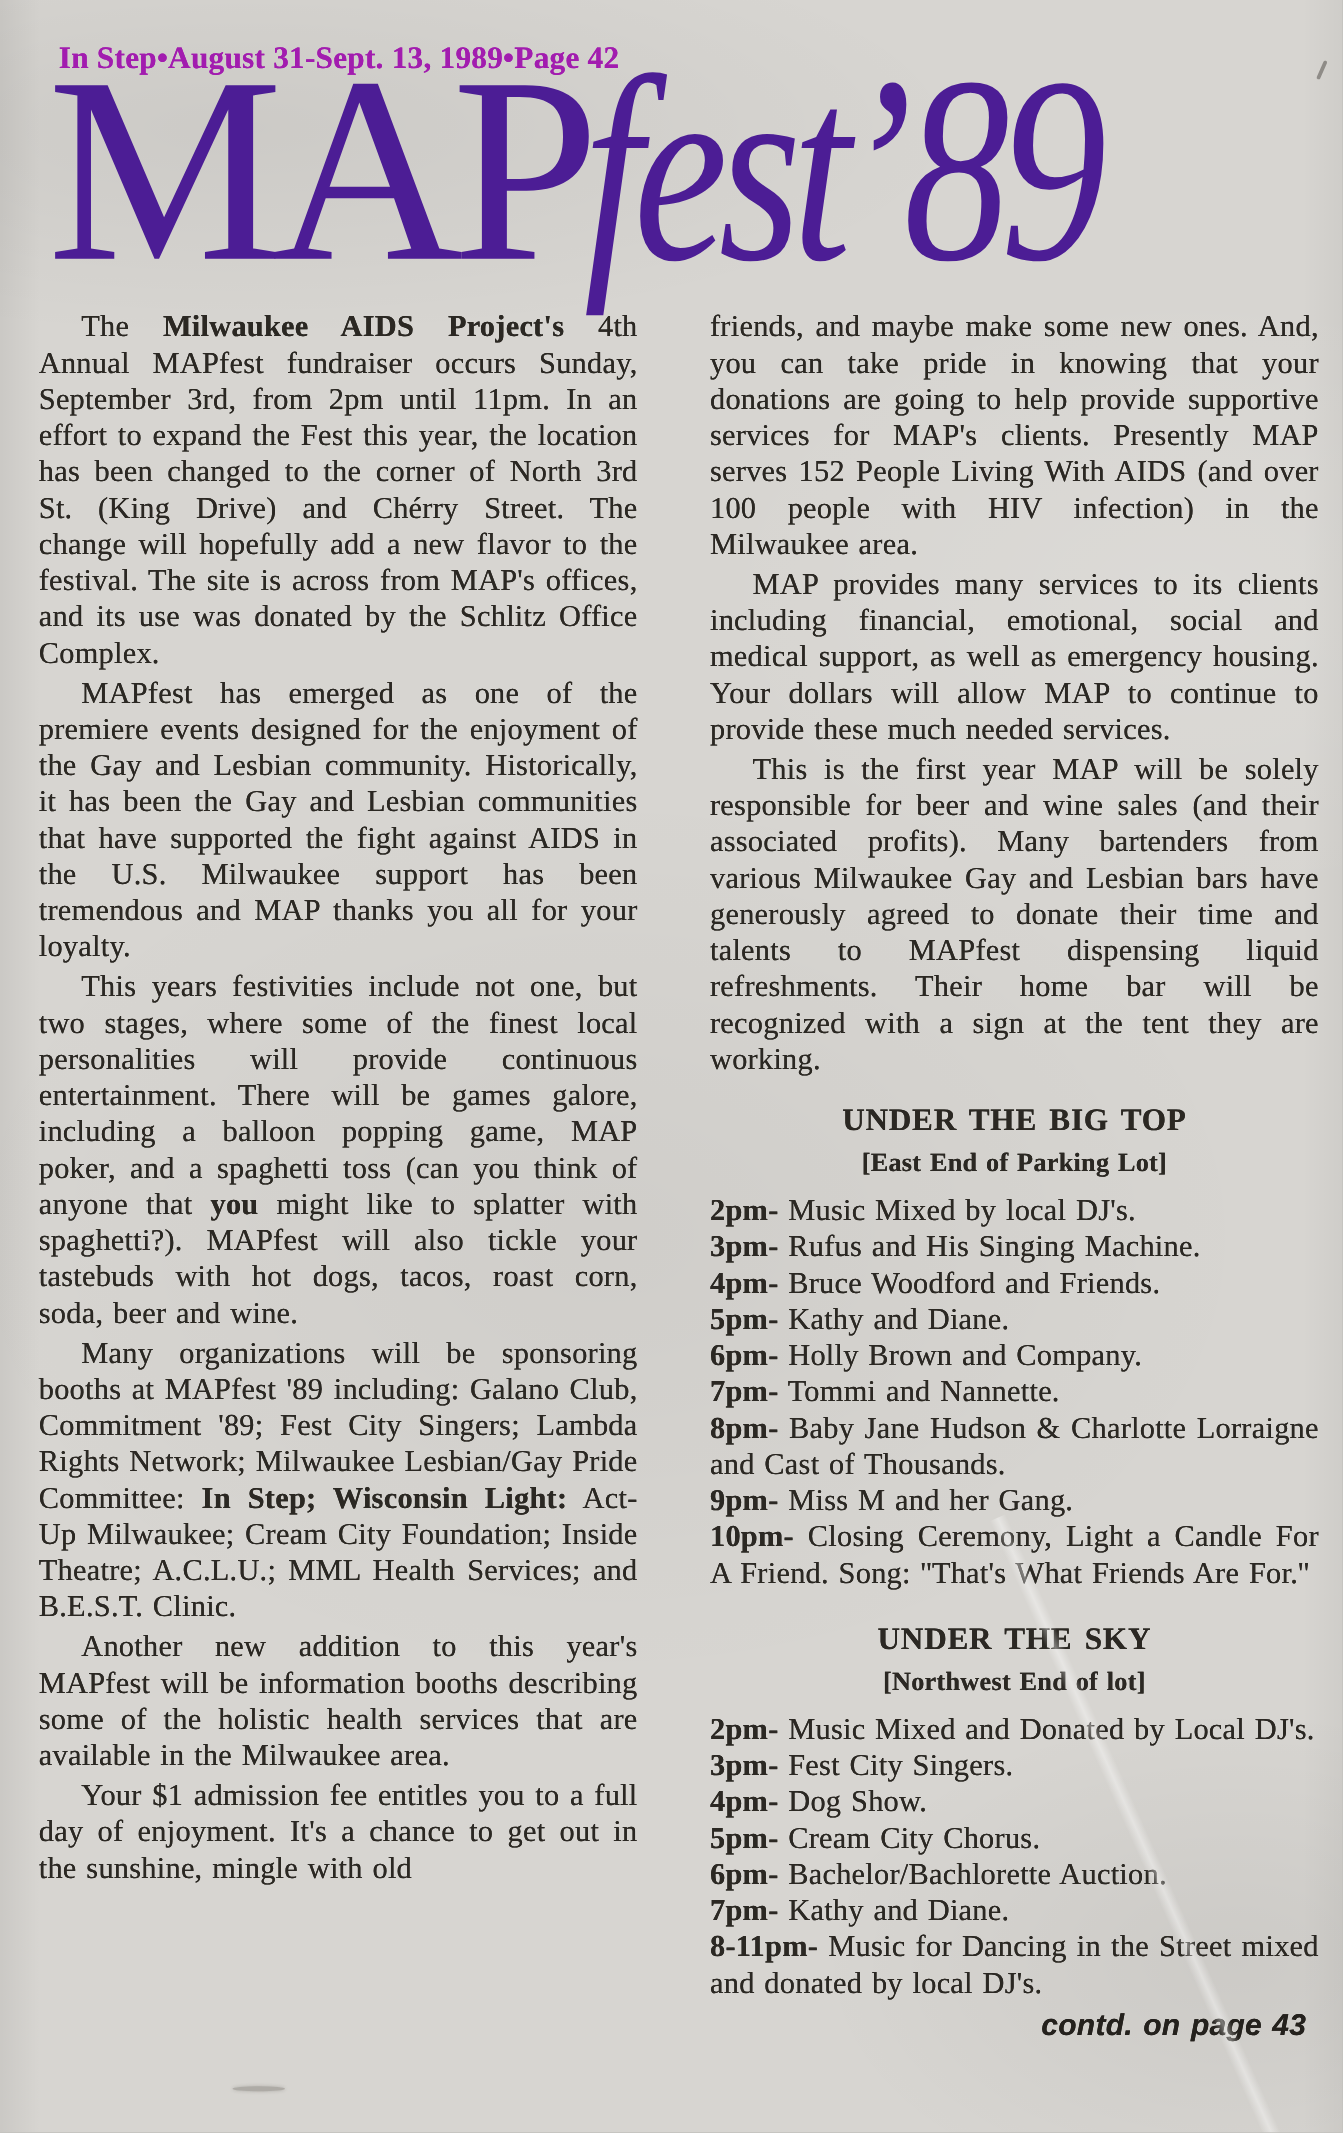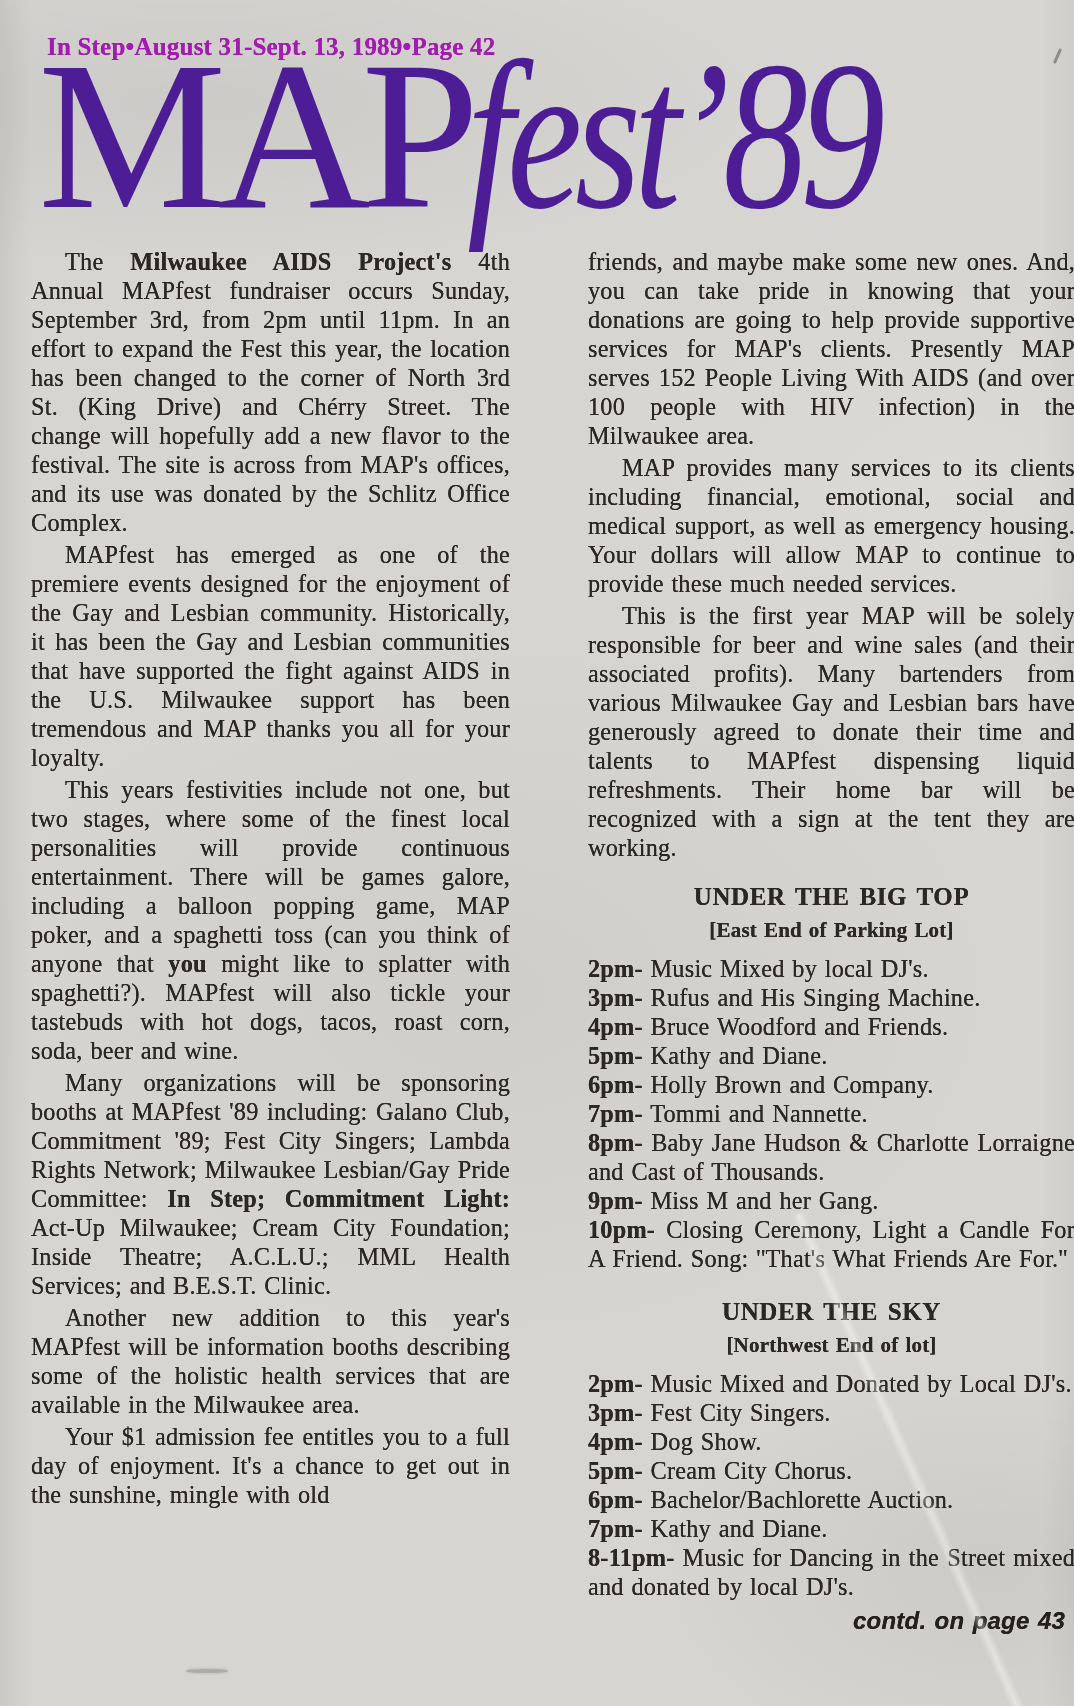--- a/index.html
+++ b/index.html
@@ -38,21 +38,21 @@
     transform:scaleX(0.80);transform-origin:0 78%;margin-left:-4px;
   }
   .col{
     position:absolute;top:247px;
     font-size:24.3px;line-height:29px;
     letter-spacing:0.2px;word-spacing:1.5px;
     text-align:justify;
     text-shadow:0 0 0.45px currentColor;
   }
   .col-left{left:31px;width:479px;}
-  .col-right{left:588px;width:487px;}
+  .col-right{left:568px;width:487px;}
   .para{margin:0 0 3px;text-indent:34px;}
   .para.noindent{text-indent:0;}
   .bold{font-weight:bold;}
   .sec-title{
     text-align:center;font-weight:bold;font-size:25px;
     margin:20px 0 0;text-indent:0;letter-spacing:0.6px;word-spacing:3px;
   }
   .sec-sub{
     text-align:center;font-weight:bold;font-size:21px;
     margin:5px 0 9px;text-indent:0;letter-spacing:0.2px;
@@ -92,21 +92,21 @@
 <div class="page">
 
   <div class="masthead">In Step•August 31-Sept. 13, 1989•Page 42</div>
 
   <h1 class="headline"><span class="hl-roman">MAP</span><span class="hl-italic">fest’89</span></h1>
 
   <div class="col col-left">
       <p class="para"><span>The </span><span class="bold">Milwaukee AIDS Project's</span><span> 4th Annual MAPfest fundraiser occurs Sunday, September 3rd, from 2pm until 11pm. In an effort to expand the Fest this year, the location has been changed to the corner of North 3rd St. (King Drive) and Chérry Street. The change will hopefully add a new flavor to the festival. The site is across from MAP's offices, and its use was donated by the Schlitz Office Complex.</span></p>
       <p class="para"><span>MAPfest has emerged as one of the premiere events designed for the enjoyment of the Gay and Lesbian community. Historically, it has been the Gay and Lesbian communities that have supported the fight against AIDS in the U.S. Milwaukee support has been tremendous and MAP thanks you all for your loyalty.</span></p>
       <p class="para"><span>This years festivities include not one, but two stages, where some of the finest local personalities will provide continuous entertainment. There will be games galore, including a balloon popping game, MAP poker, and a spaghetti toss (can you think of anyone that </span><span class="bold">you</span><span> might like to splatter with spaghetti?). MAPfest will also tickle your tastebuds with hot dogs, tacos, roast corn, soda, beer and wine.</span></p>
-      <p class="para"><span>Many organizations will be sponsoring booths at MAPfest '89 including: Galano Club, Commitment '89; Fest City Singers; Lambda Rights Network; Milwaukee Lesbian/Gay Pride Committee: </span><span class="bold">In Step; Commitment Light:</span><span> Act-Up Milwaukee; Cream City Foundation; Inside Theatre; A.C.L.U.; MML Health Services; and B.E.S.T. Clinic.</span></p>
+      <p class="para"><span>Many organizations will be sponsoring booths at MAPfest '89 including: Galano Club, Commitment '89; Fest City Singers; Lambda Rights Network; Milwaukee Lesbian/Gay Pride Committee: </span><span class="bold">In Step; Wisconsin Light:</span><span> Act-Up Milwaukee; Cream City Foundation; Inside Theatre; A.C.L.U.; MML Health Services; and B.E.S.T. Clinic.</span></p>
       <p class="para"><span>Another new addition to this year's MAPfest will be information booths describing some of the holistic health services that are available in the Milwaukee area.</span></p>
       <p class="para"><span>Your $1 admission fee entitles you to a full day of enjoyment. It's a chance to get out in the sunshine, mingle with old</span></p>
     </div>
 
   <div class="col col-right">
     <div>
         <p class="para noindent"><span>friends, and maybe make some new ones. And, you can take pride in knowing that your donations are going to help provide supportive services for MAP's clients. Presently MAP serves 152 People Living With AIDS (and over 100 people with HIV infection) in the Milwaukee area.</span></p>
         <p class="para"><span>MAP provides many services to its clients including financial, emotional, social and medical support, as well as emergency housing. Your dollars will allow MAP to continue to provide these much needed services.</span></p>
         <p class="para"><span>This is the first year MAP will be solely responsible for beer and wine sales (and their associated profits). Many bartenders from various Milwaukee Gay and Lesbian bars have generously agreed to donate their time and talents to MAPfest dispensing liquid refreshments. Their home bar will be recognized with a sign at the tent they are working.</span></p>
       </div>

